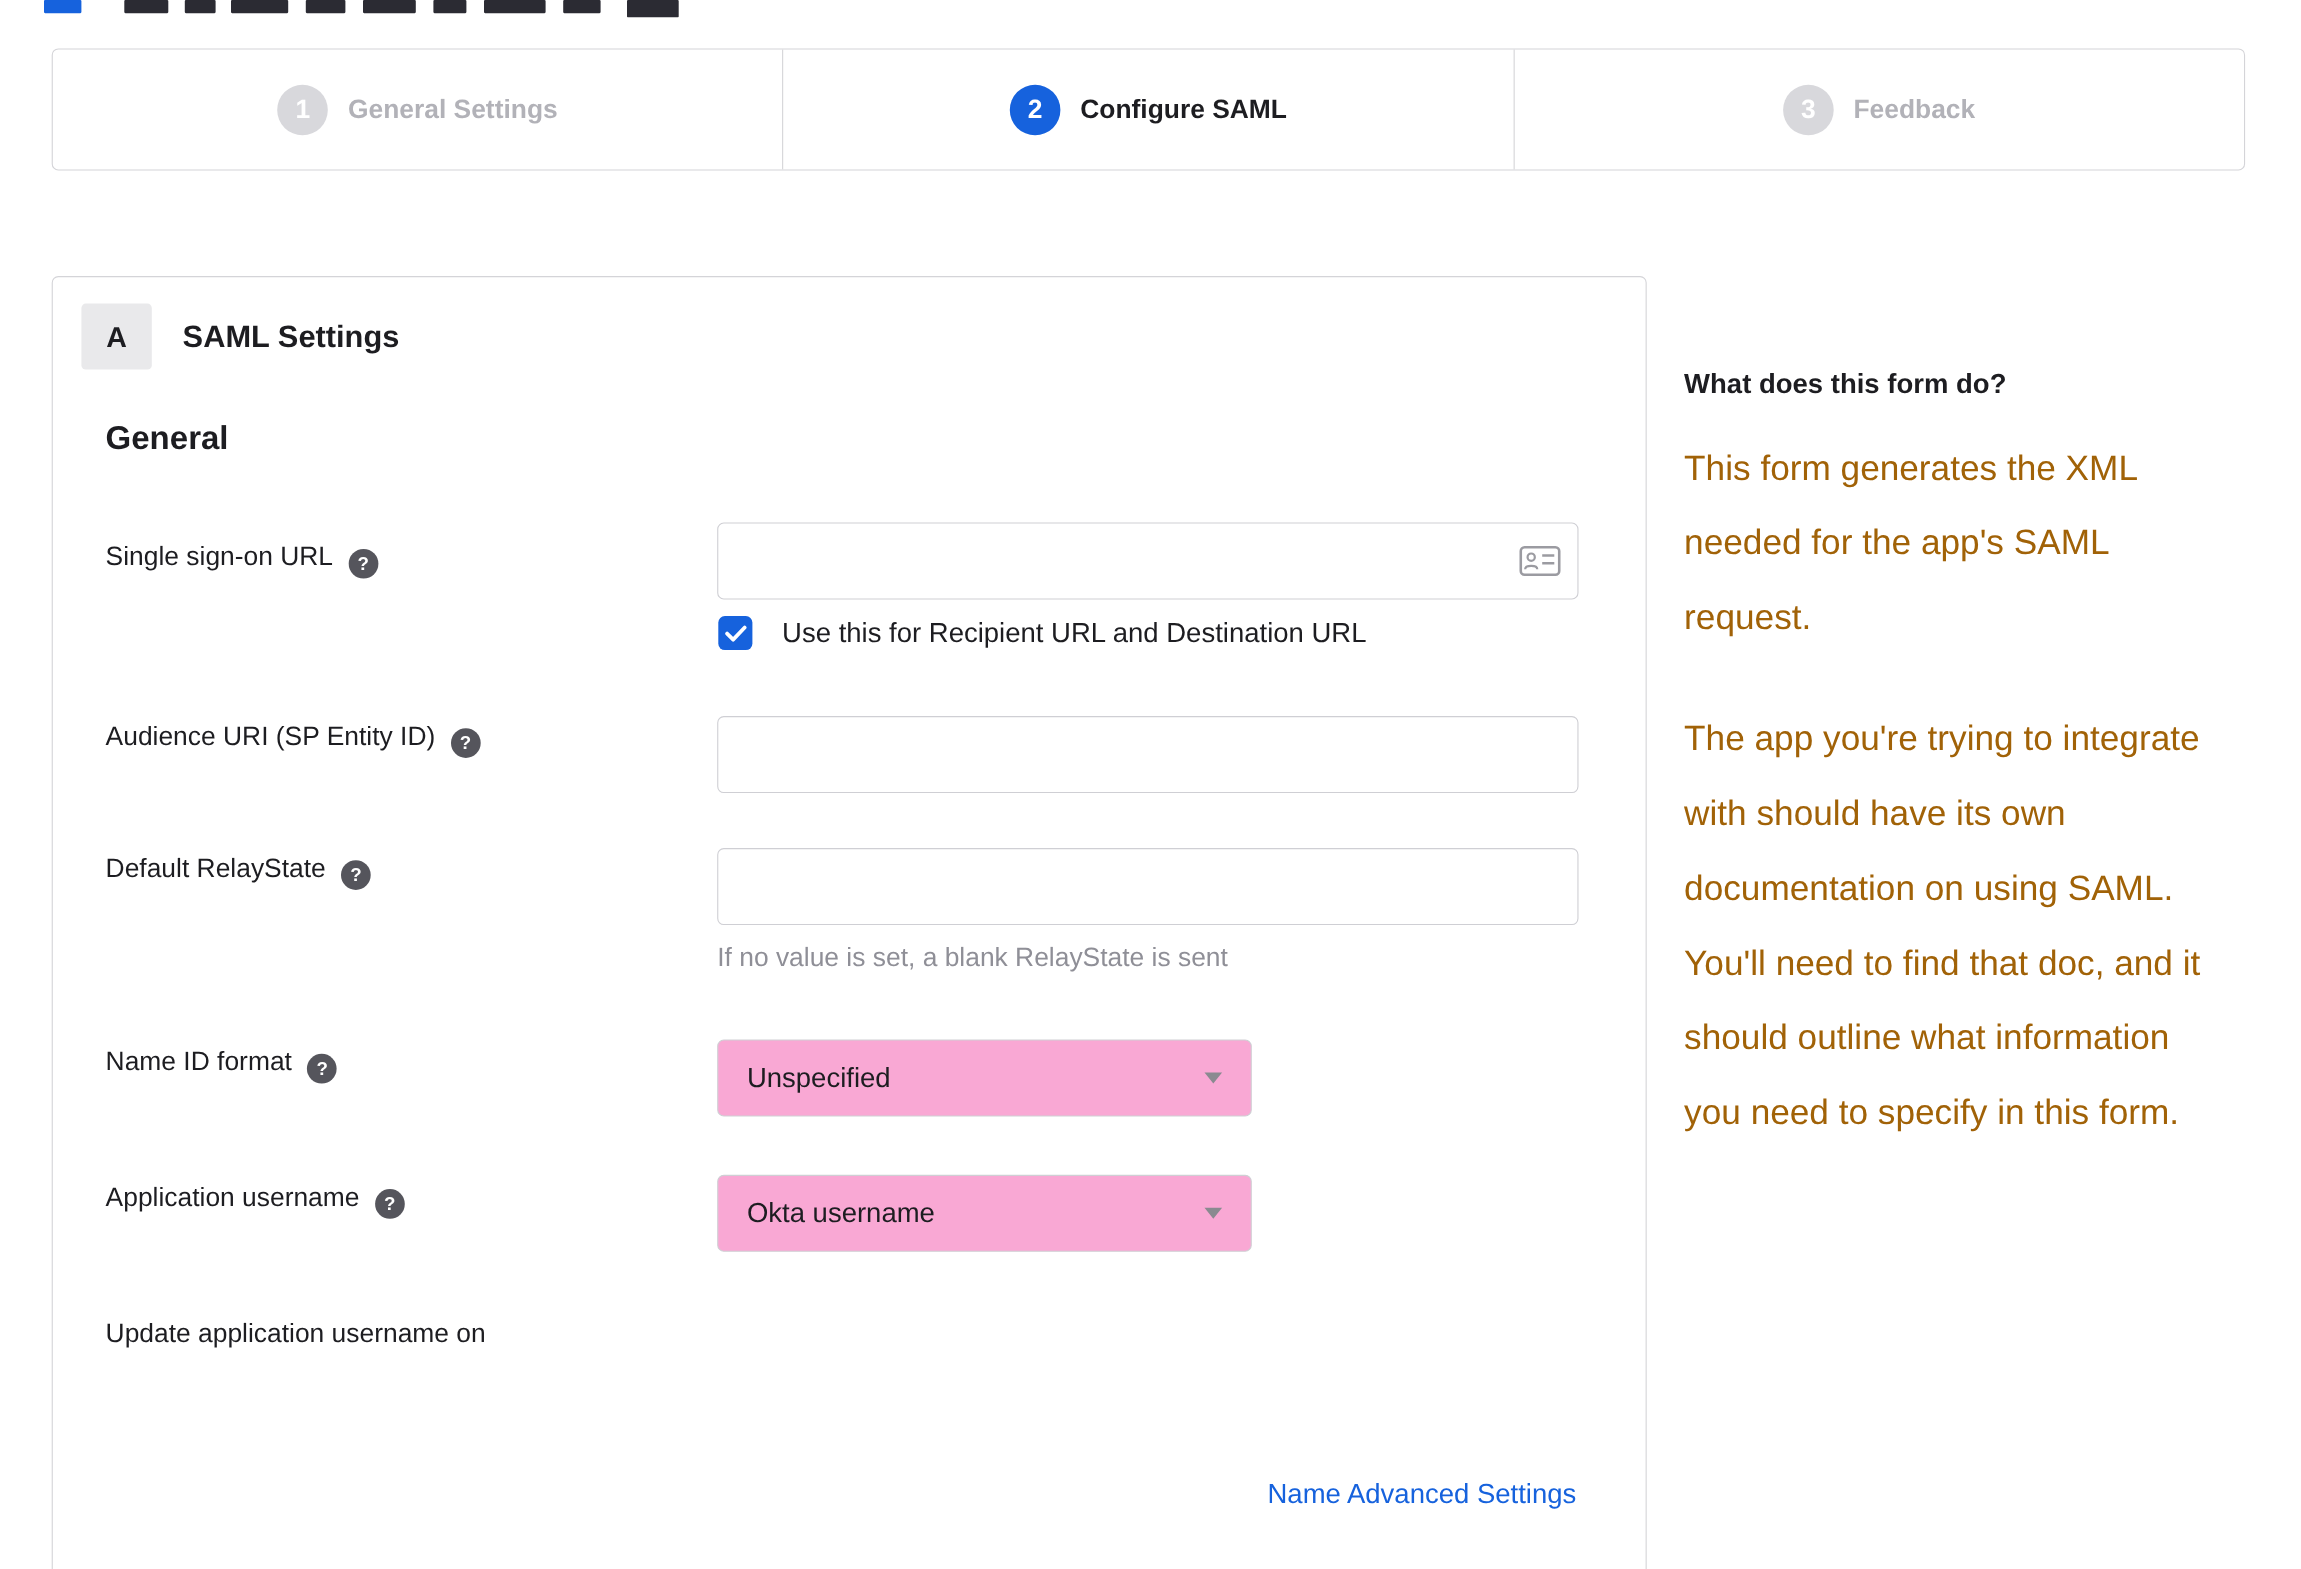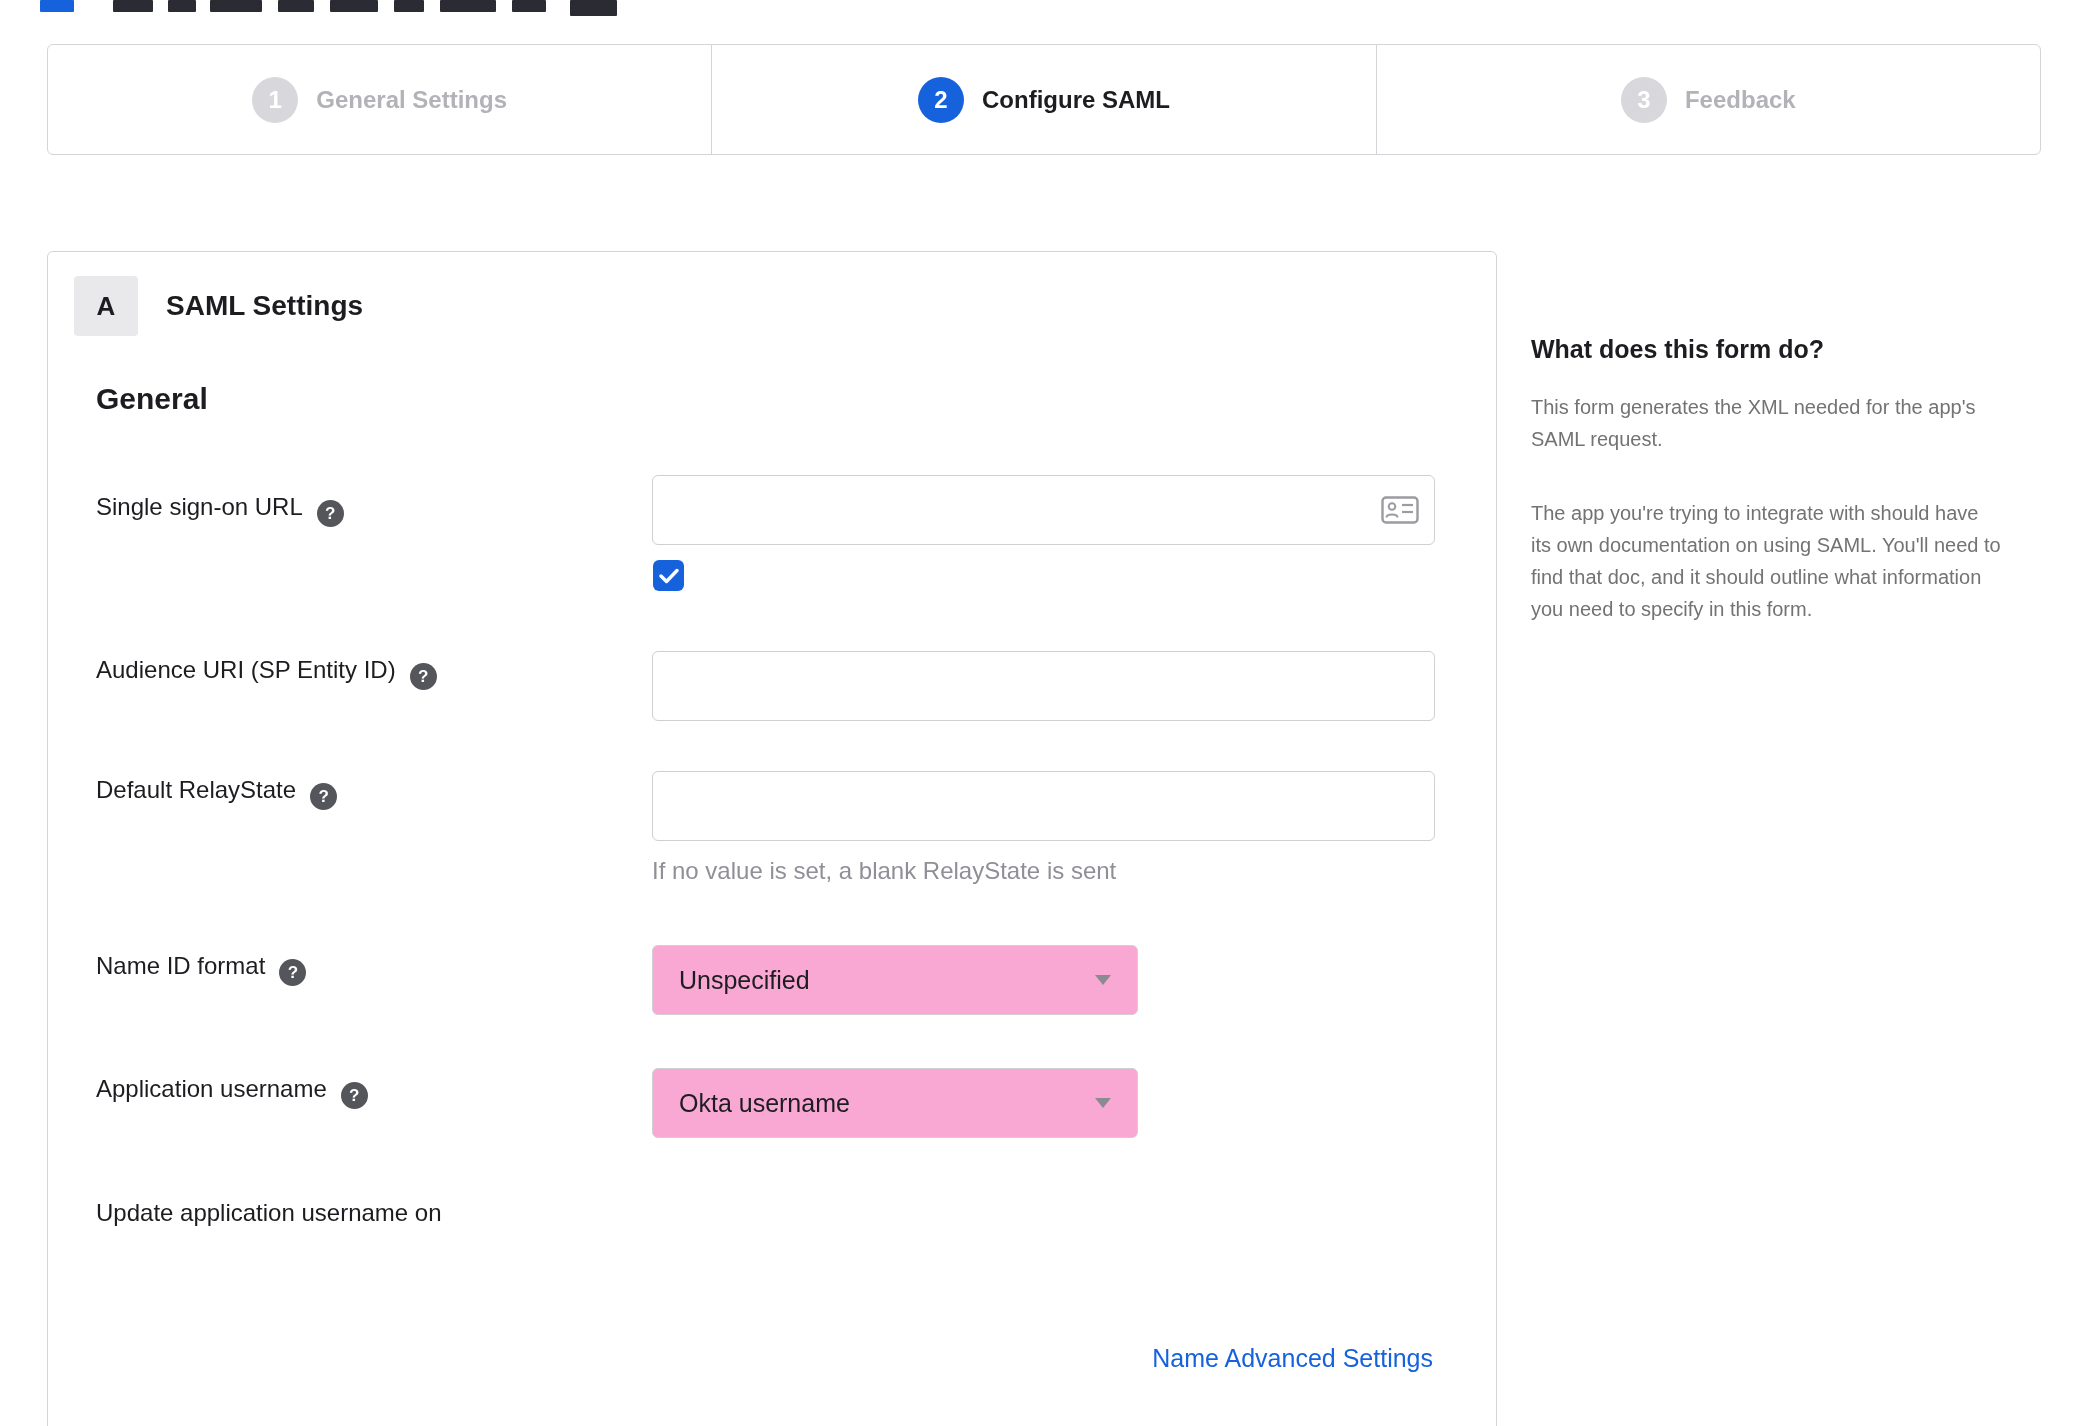--- a/index.html
+++ b/index.html
@@ -54,21 +54,21 @@
     justify-content:space-between; padding:0 26px; font-size:25px; cursor:pointer; }
   .caret { width:0; height:0; border-left:8px solid transparent; border-right:8px solid transparent;
     border-top:10px solid #8a8a90; }
 
   .advanced-link { position:absolute; right:63px; top:1092px; font-size:25px; font-weight:500;
     color:#1662dd; text-decoration:none; cursor:pointer; }
 
   
   .help-col { position:absolute; left:1531px; top:325px; width:470px; }
   .help-title { font-size:25px; font-weight:bold; line-height:48px; margin-bottom:18px; }
-  .help-body { font-size:20px; line-height:32px; margin-bottom:42px; color:#737373; }
+  .help-body { font-size:32px; line-height:68px; margin-bottom:42px; color:#a16207; }
 </style>
 </head>
 <body>
 
 <div class="cropped-header">
   <span class="frag blue" style="left:40px;width:34px;"></span>
   <span class="frag" style="left:113px;width:40px;"></span>
   <span class="frag" style="left:168px;width:28px;"></span>
   <span class="frag" style="left:210px;width:52px;"></span>
   <span class="frag" style="left:278px;width:36px;"></span>
@@ -110,20 +110,21 @@
     <path d="M5.5 21.5 c0-4 11-4 11 0" fill="none" stroke="#9b9ba1" stroke-width="2"></path>
     <line x1="21" y1="9" x2="32" y2="9" stroke="#9b9ba1" stroke-width="2.2"></line>
     <line x1="21" y1="16" x2="32" y2="16" stroke="#9b9ba1" stroke-width="2.2"></line>
   </svg>
 
   <div class="checkbox" style="top:308px;">
     <svg width="20" height="16" viewBox="0 0 20 16">
       <path d="M2 8 L7.5 13.5 L18 2.5" fill="none" stroke="#ffffff" stroke-width="3.4" stroke-linecap="round" stroke-linejoin="round"></path>
     </svg>
   </div>
+  <div class="checkbox-label" style="top:310px;">Use this for Recipient URL and Destination URL</div>
 
   <div class="row-label" style="left:48px;top:404px;">
     <span>Audience URI (SP Entity ID)</span><span class="help-icon"></span>
   </div>
   <input class="text-input" style="top: 399px;" type="text" value="">
 
   <div class="row-label" style="left:48px;top:524px;">
     <span>Default RelayState</span><span class="help-icon"></span>
   </div>
   <input class="text-input" style="top: 519px;" type="text" value="">

